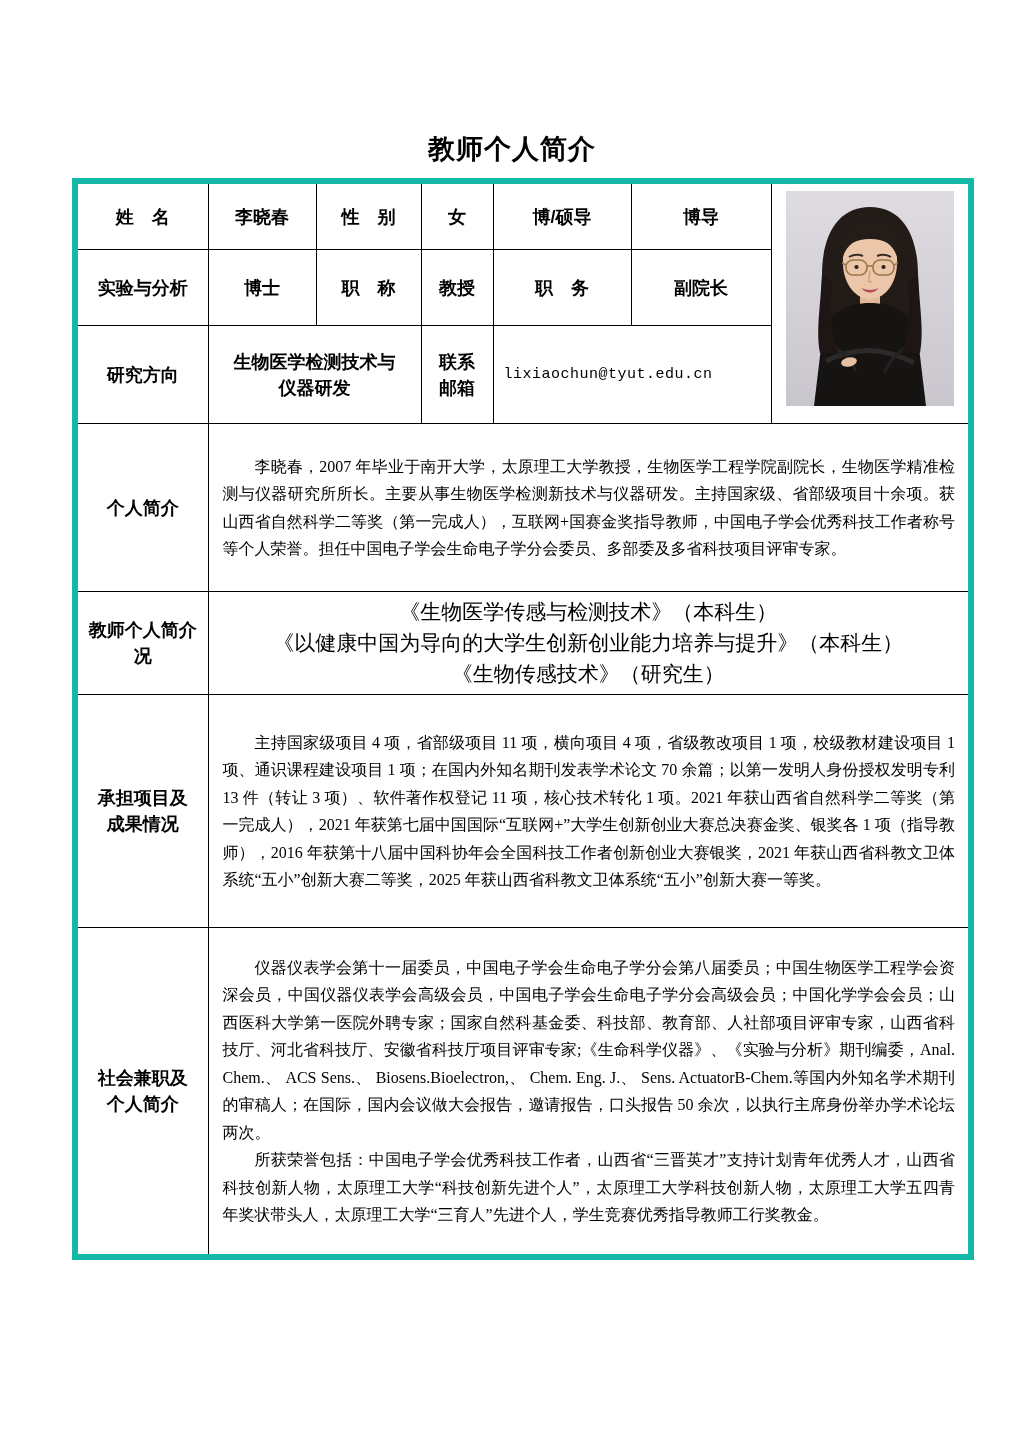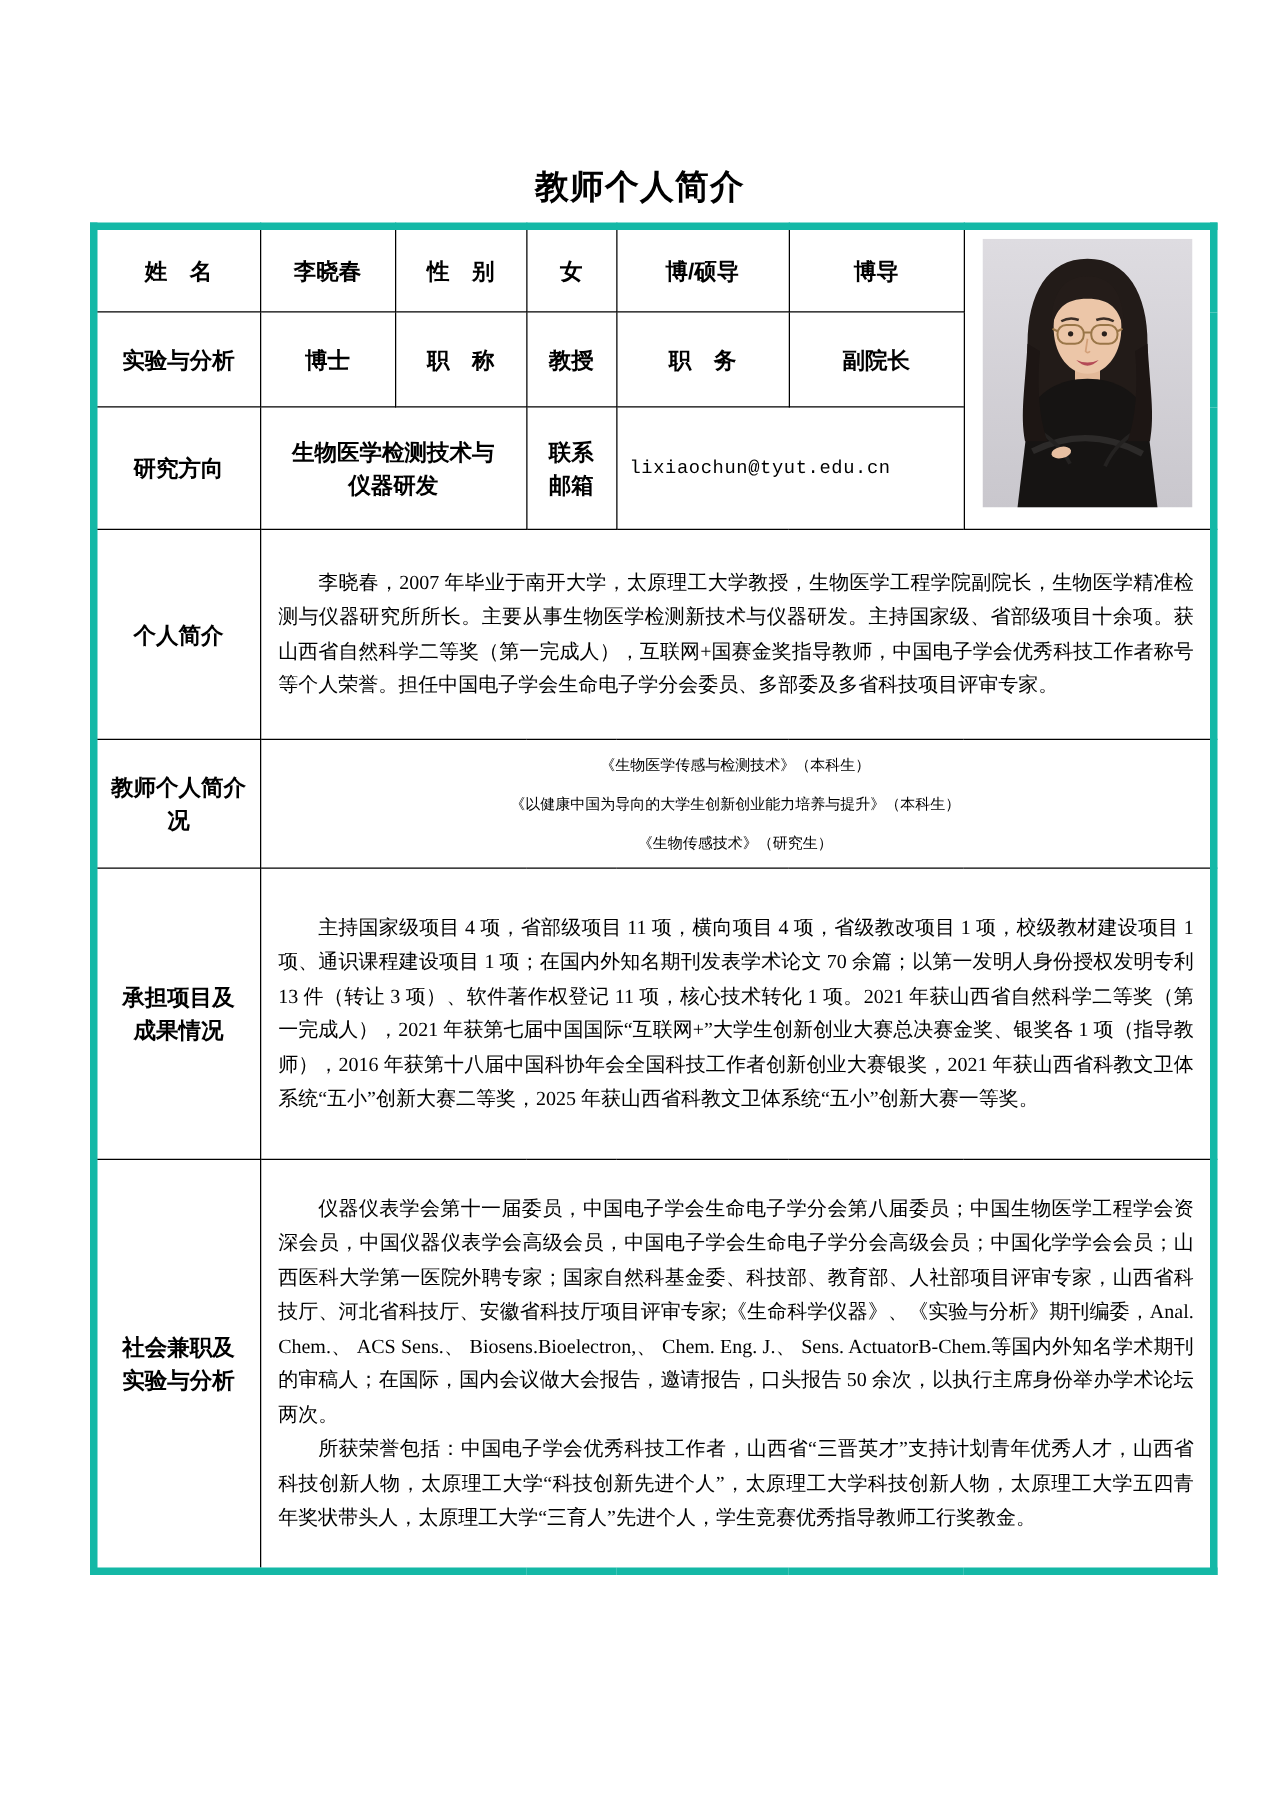--- a/index.html
+++ b/index.html
@@ -32,21 +32,21 @@
   .email{
     font-family:"Liberation Mono","DejaVu Sans Mono",monospace;
     font-weight:normal;font-size:15px;letter-spacing:.5px;text-align:left;
   }
   .body-text{
     font-size:16px;line-height:27.5px;text-align:justify;
     padding:6px 13px 6px 14px;vertical-align:middle;
   }
   .body-text p{margin:0;text-indent:2em;}
   .center-lines{
-    text-align:center;font-size:12px;line-height:31px;padding:4px 7px;
+    text-align:center;font-size:21px;line-height:31px;padding:4px 7px;
   }
   .photo-cell{padding:0;vertical-align:top;}
   .photo-frame{width:168px;height:215px;margin:7px auto 0 auto;}
   .photo-frame svg{display:block;}
 </style>
 </head>
 <body>
 
 <h1 class="page-title">教师个人简介</h1>
 
@@ -147,20 +147,20 @@
   </tr>
   <tr class="r6">
     <td class="lbl pre">承担项目及
 成果情况</td>
     <td class="body-text" colspan="6">
       <p>主持国家级项目 4 项，省部级项目 11 项，横向项目 4 项，省级教改项目 1 项，校级教材建设项目 1 项、通识课程建设项目 1 项；在国内外知名期刊发表学术论文 70 余篇；以第一发明人身份授权发明专利 13 件（转让 3 项）、软件著作权登记 11 项，核心技术转化 1 项。2021 年获山西省自然科学二等奖（第一完成人），2021 年获第七届中国国际“互联网+”大学生创新创业大赛总决赛金奖、银奖各 1 项（指导教师），2016 年获第十八届中国科协年会全国科技工作者创新创业大赛银奖，2021 年获山西省科教文卫体系统“五小”创新大赛二等奖，2025 年获山西省科教文卫体系统“五小”创新大赛一等奖。</p>
     </td>
   </tr>
   <tr class="r7">
     <td class="lbl pre">社会兼职及
-实验与分析</td>
+个人简介</td>
     <td class="body-text" colspan="6">
       <p>仪器仪表学会第十一届委员，中国电子学会生命电子学分会第八届委员；中国生物医学工程学会资深会员，中国仪器仪表学会高级会员，中国电子学会生命电子学分会高级会员；中国化学学会会员；山西医科大学第一医院外聘专家；国家自然科基金委、科技部、教育部、人社部项目评审专家，山西省科技厅、河北省科技厅、安徽省科技厅项目评审专家;《生命科学仪器》、《实验与分析》期刊编委，Anal. Chem.、 ACS Sens.、 Biosens.Bioelectron,、 Chem. Eng. J.、 Sens. ActuatorB-Chem.等国内外知名学术期刊的审稿人；在国际，国内会议做大会报告，邀请报告，口头报告 50 余次，以执行主席身份举办学术论坛两次。</p>
       <p>所获荣誉包括：中国电子学会优秀科技工作者，山西省“三晋英才”支持计划青年优秀人才，山西省科技创新人物，太原理工大学“科技创新先进个人”，太原理工大学科技创新人物，太原理工大学五四青年奖状带头人，太原理工大学“三育人”先进个人，学生竞赛优秀指导教师工行奖教金。</p>
     </td>
   </tr>
   </tbody>
 </table>
 
 </body></html>

